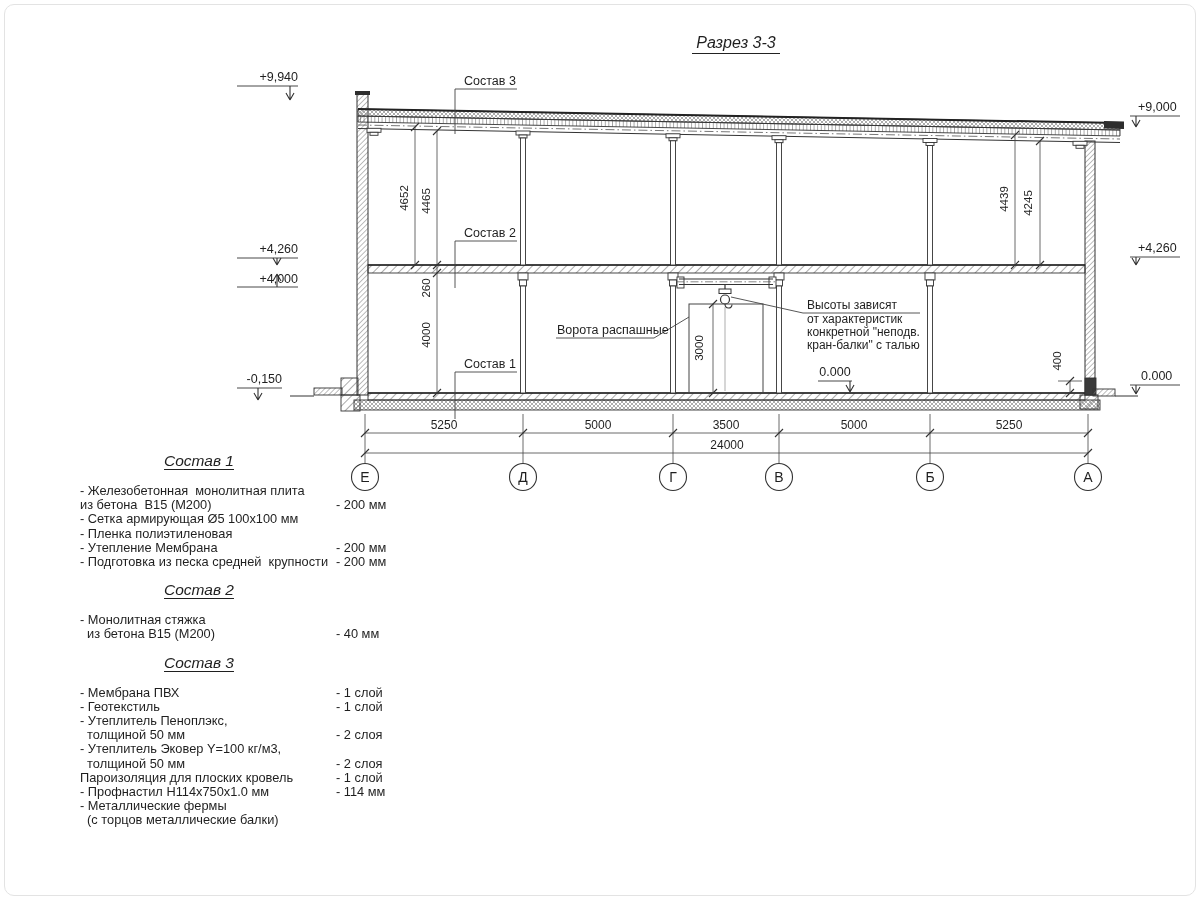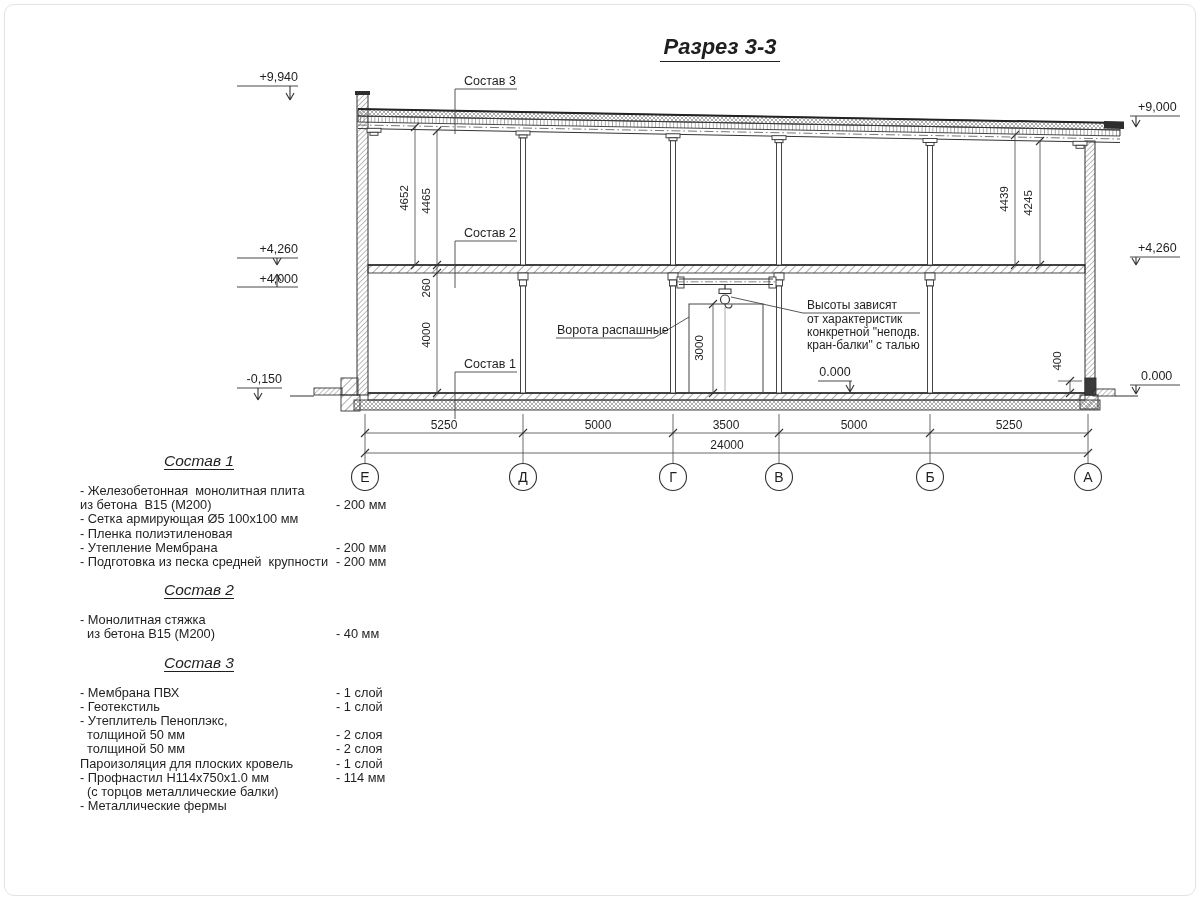--- a/index.html
+++ b/index.html
@@ -1,19 +1,19 @@
 <!DOCTYPE html>
 <html><head>
 <meta charset="utf-8">
 <style>
   html,body{margin:0;padding:0;background:#fff;width:1200px;height:900px;overflow:hidden;
             font-family:"Liberation Sans",sans-serif;color:#1f1f1f;}
   .frame{position:absolute;inset:4px;border:1px solid #e3e3e3;border-radius:10px;pointer-events:none;}
-  .page-title{position:absolute;top:34px;left:620px;width:200px;text-align:center;
-              font-size:22px;font-style:italic;font-weight:700;}
+  .page-title{position:absolute;top:34px;left:636px;width:200px;text-align:center;
+              font-size:16px;font-style:italic;font-weight:400;}
   .page-title span{border-bottom:1.4px solid #222;padding:0 4px 2px 4px;}
   .drawing-svg{position:absolute;top:0;left:0;}
   .drawing-svg text{font-family:"Liberation Sans",sans-serif;fill:#1f1f1f;}
   .t-dim{font-size:11.5px;}
   .t-elev{font-size:12.5px;}
   .t-call{font-size:12.5px;}
   .t-note{font-size:12px;}
   .t-axis{font-size:14px;}
   .t-hdim{font-size:12px;}
   .comp-lists{position:absolute;top:452px;left:44px;width:320px;padding-left:4px;}
@@ -290,33 +290,37 @@
       </div>
       <div class="comp-row">
         <span class="comp-text">- Утеплитель Пеноплэкс,</span>
         <span class="comp-value"></span>
       </div>
       <div class="comp-row">
         <span class="comp-text">  толщиной 50 мм</span>
         <span class="comp-value">- 2 слоя</span>
       </div>
       <div class="comp-row">
+        <span class="comp-text">- Утеплитель Эковер Y=100 кг/м3,</span>
+        <span class="comp-value"></span>
+      </div>
+      <div class="comp-row">
         <span class="comp-text">  толщиной 50 мм</span>
         <span class="comp-value">- 2 слоя</span>
       </div>
       <div class="comp-row">
         <span class="comp-text">Пароизоляция для плоских кровель</span>
         <span class="comp-value">- 1 слой</span>
       </div>
       <div class="comp-row">
         <span class="comp-text">- Профнастил Н114х750х1.0 мм</span>
         <span class="comp-value">- 114 мм</span>
       </div>
       <div class="comp-row">
+        <span class="comp-text">- Металлические фермы</span>
+        <span class="comp-value"></span>
+      </div>
+      <div class="comp-row">
         <span class="comp-text">  (с торцов металлические балки)</span>
-        <span class="comp-value"></span>
-      </div>
-      <div class="comp-row">
-        <span class="comp-text">- Металлические фермы</span>
         <span class="comp-value"></span>
       </div>
     </section>
   </div>
 
 </body></html>

